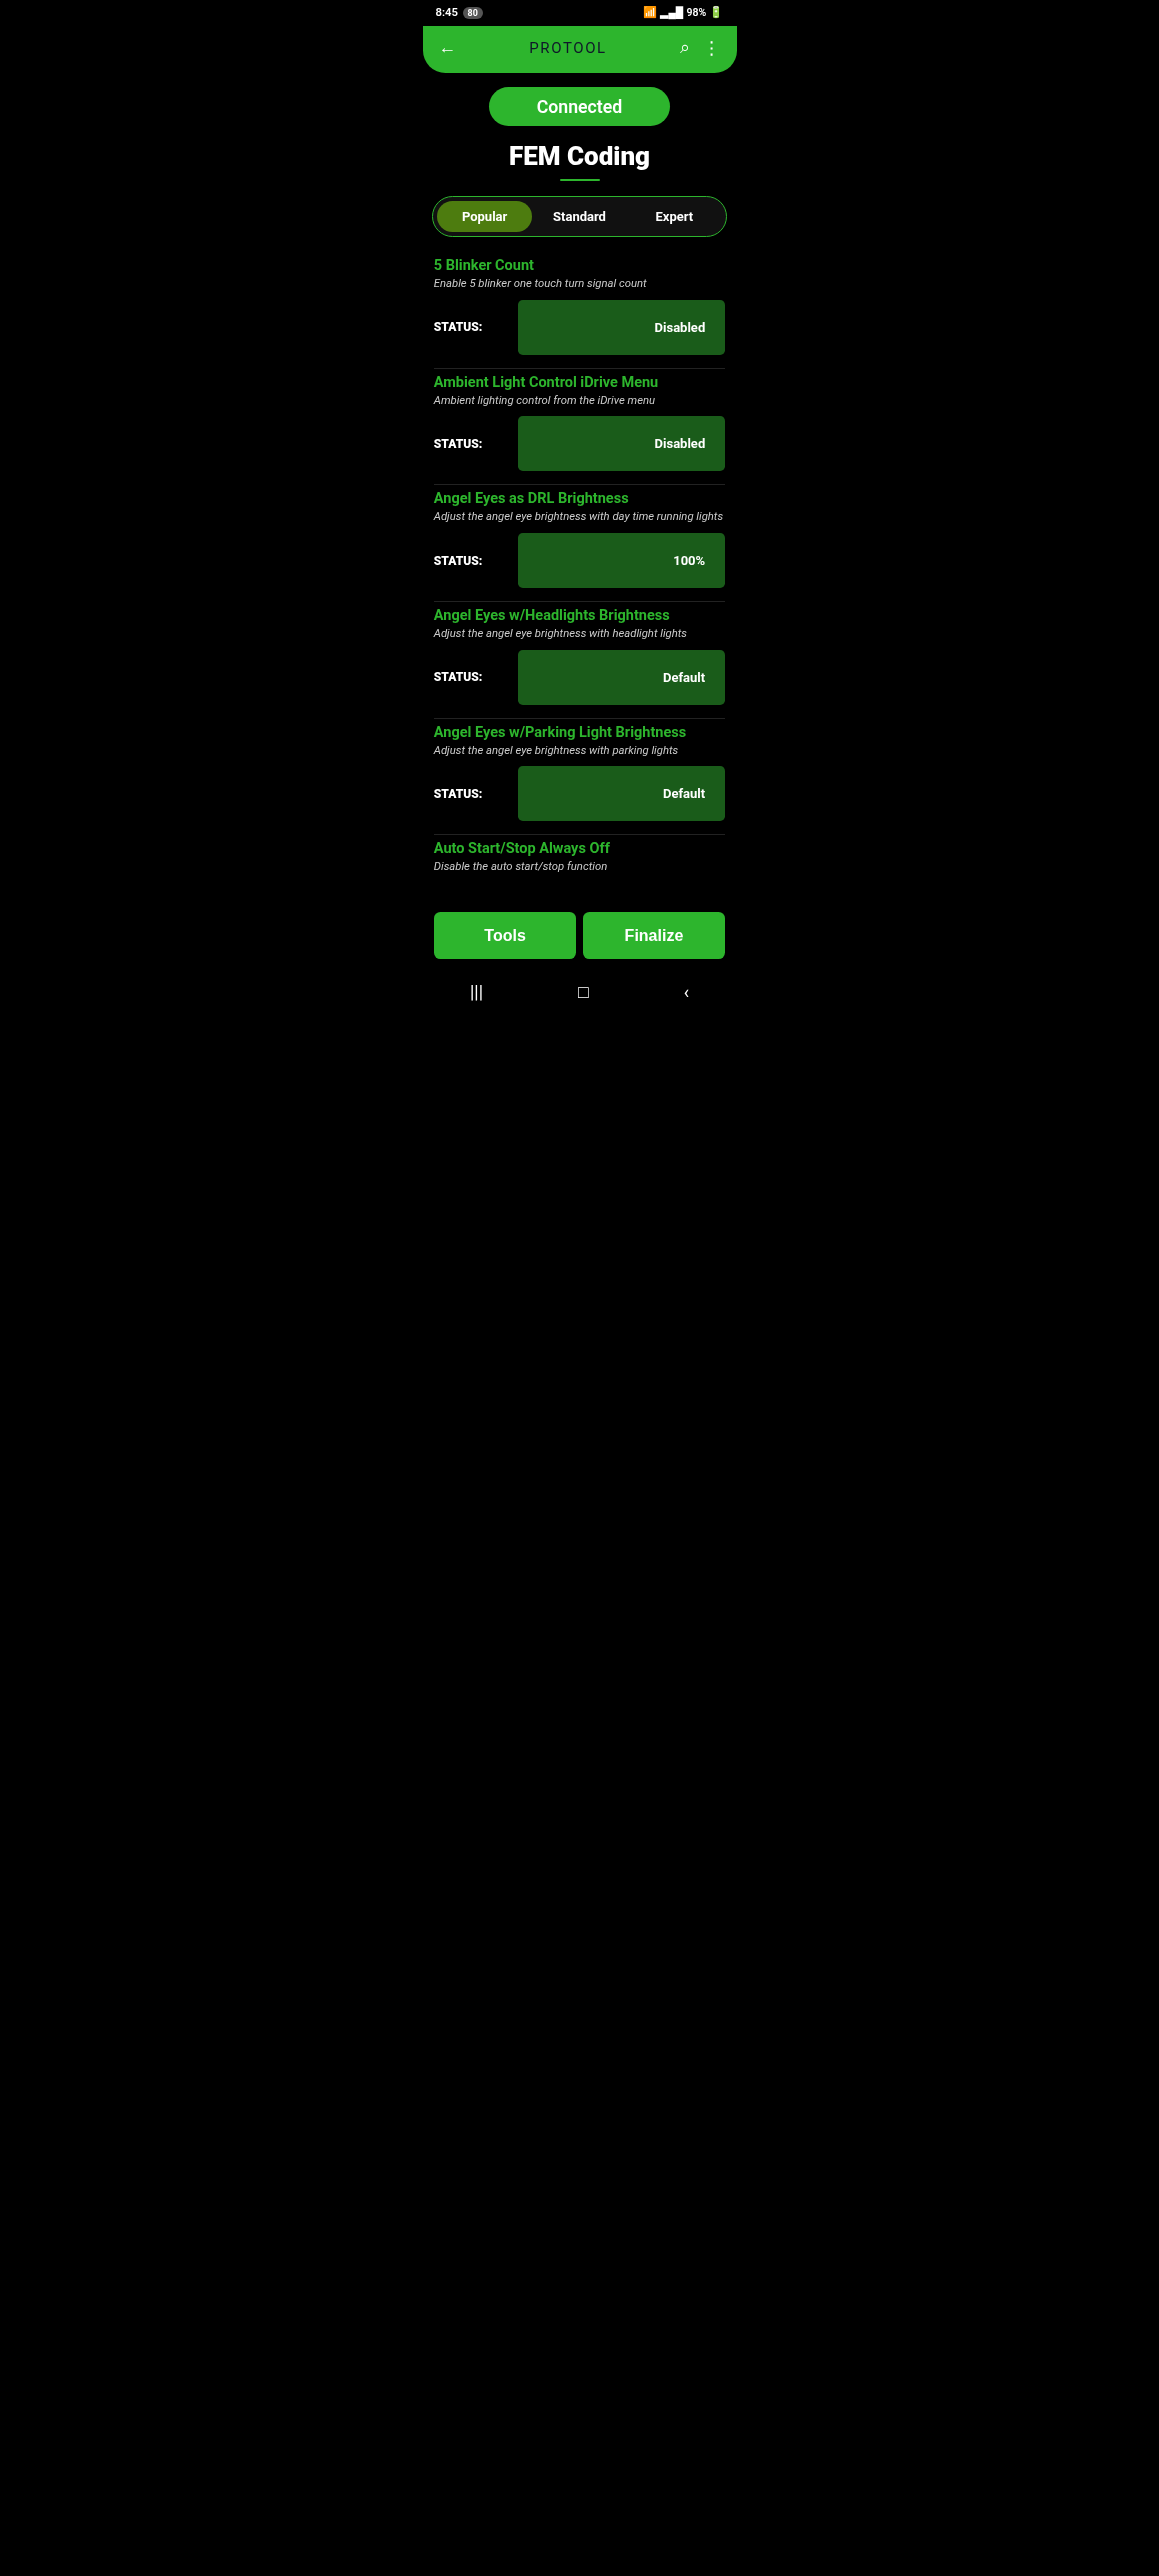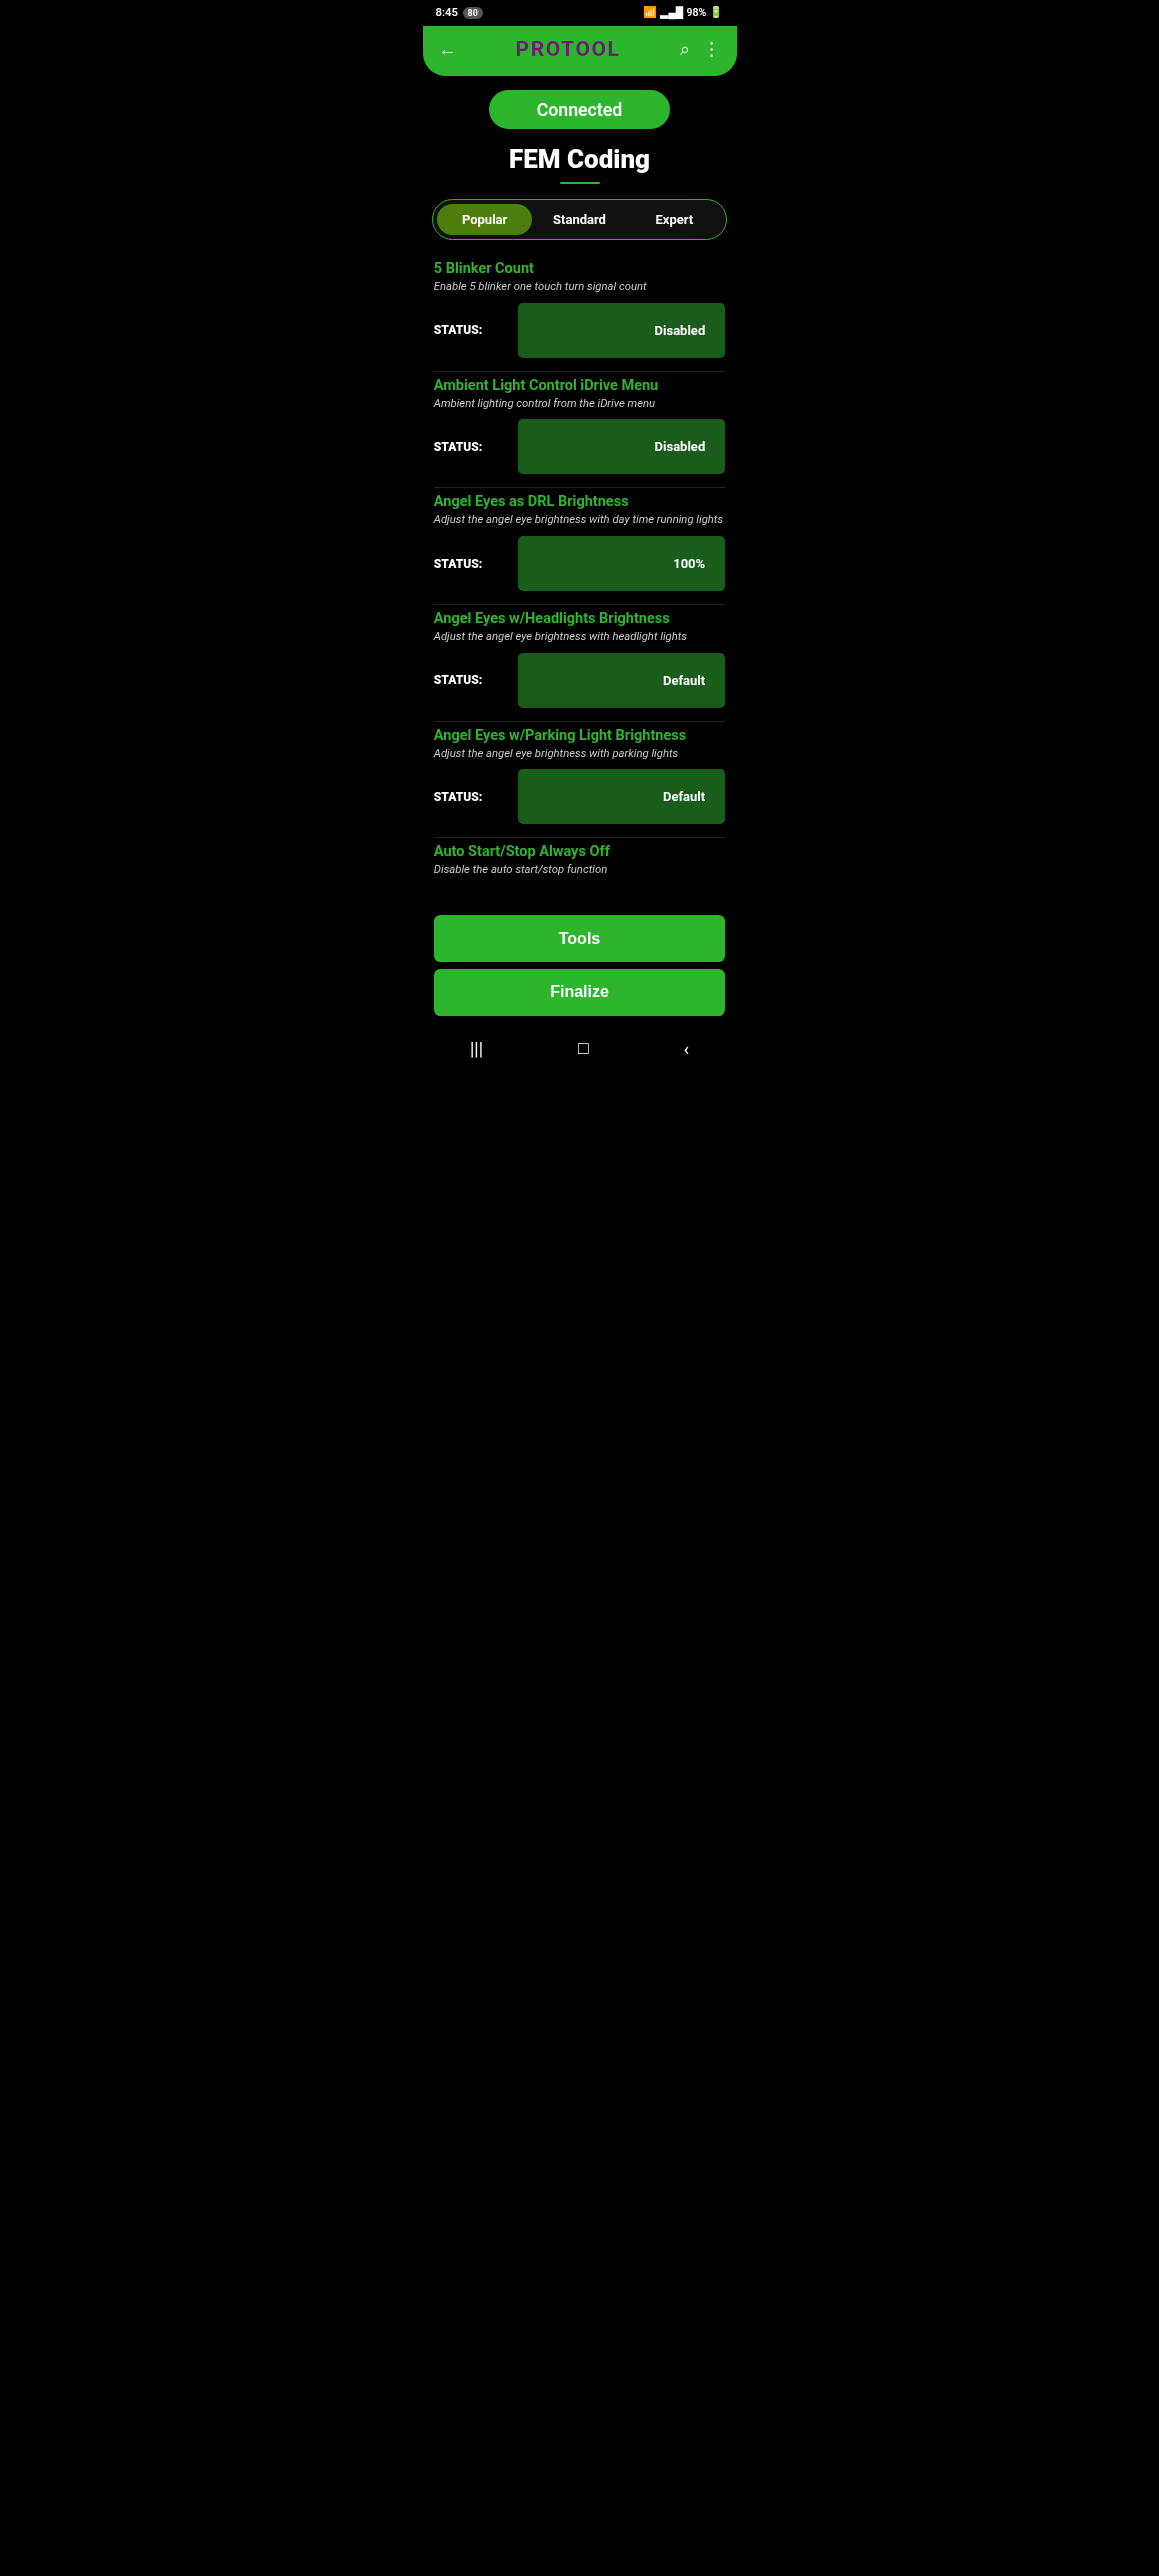--- a/index.html
+++ b/index.html
@@ -48,23 +48,23 @@
     
     .app-bar {
       background: #2db52d;
       border-radius: 0 0 22.5px 22.5px;
       padding: 11.3px 16px 14.5px;
       display: flex;
       align-items: center;
       justify-content: space-between;
     }
     .app-bar-title {
-      font-size: 21px;
-      font-weight: 700;
-      color: #701a75;
+      font-size: 15px;
+      font-weight: 400;
+      color: #0f172a;
       letter-spacing: 1.6px;
     }
     .app-bar-icons {
       display: flex;
       gap: 13px;
       align-items: center;
     }
     .icon-btn {
       color: #fff;
       font-size: 17.7px;
@@ -182,21 +182,20 @@
     }
 
     
     .bottom-bar {
       display: flex;
       gap: 6.4px;
       padding: 11.3px 11.3px;
       background: #000;
       position: sticky;
       bottom: 0;
-      flex-direction: column;
     }
     .bottom-btn {
       flex: 1;
       background: #2db52d;
       color: #fff;
       border: none;
       border-radius: 6.4px;
       padding: 14.5px 0;
       font-size: 16px;
       font-weight: 700;

